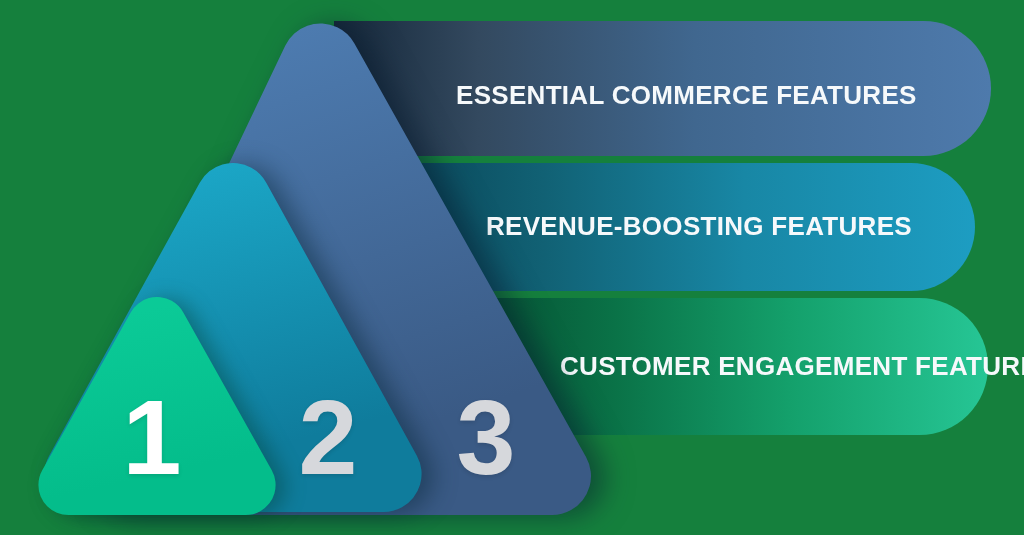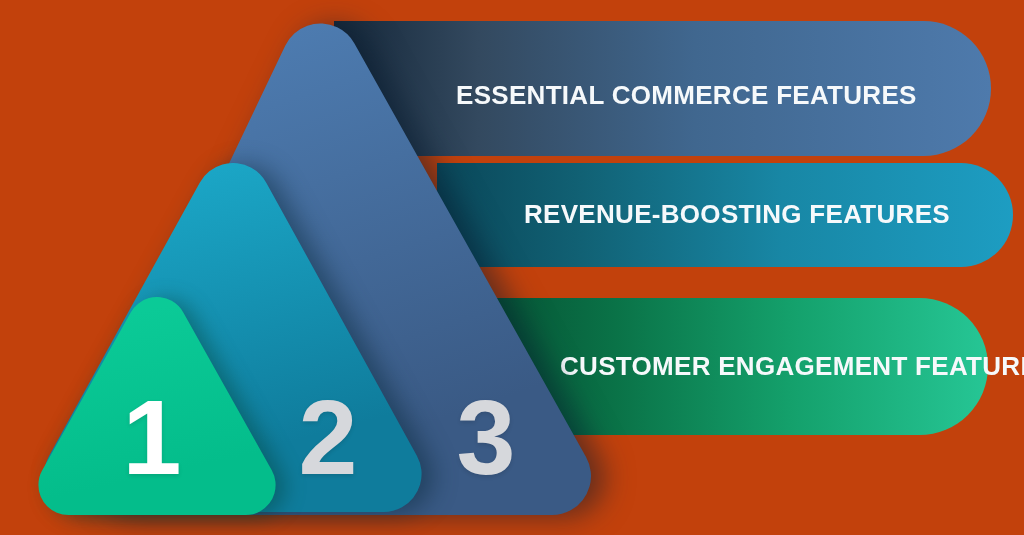--- a/index.html
+++ b/index.html
@@ -1,25 +1,25 @@
 <!DOCTYPE html>
 <html><head>
 <meta charset="utf-8">
 <style>
   html,body { margin:0; padding:0; background:#ffffff; }
   .stage {
     position:relative; width:1024px; height:535px;
-    background:#c2410c; overflow:hidden;
+    background:#15803d; overflow:hidden;
     font-family:"Liberation Sans","DejaVu Sans",sans-serif;
   }
 
   
   .bar { position:absolute; display:flex; align-items:center; }
   .bar-1 { left:334px; top:21px;  width:657px; height:135px; border-radius:0 68px 68px 0; }
-  .bar-2 { left:437px; top:163px; width:576px; height:104px; border-radius:0 64px 64px 0; }
+  .bar-2 { left:399px; top:163px; width:576px; height:128px; border-radius:0 64px 64px 0; }
   .bar-3 { left:490px; top:298px; width:498px; height:137px; border-radius:0 69px 69px 0; }
 
   .bar-label {
     font-size:26px; font-weight:bold; letter-spacing:0.3px;
     white-space:nowrap; line-height:1;
   }
   .bar-1 .bar-label { padding-left:122px; transform:translateY(6px); }
   .bar-2 .bar-label { padding-left:87px;  transform:translateY(-1px); }
   .bar-3 .bar-label { padding-left:70px;  transform:translateY(-1px); }
 

